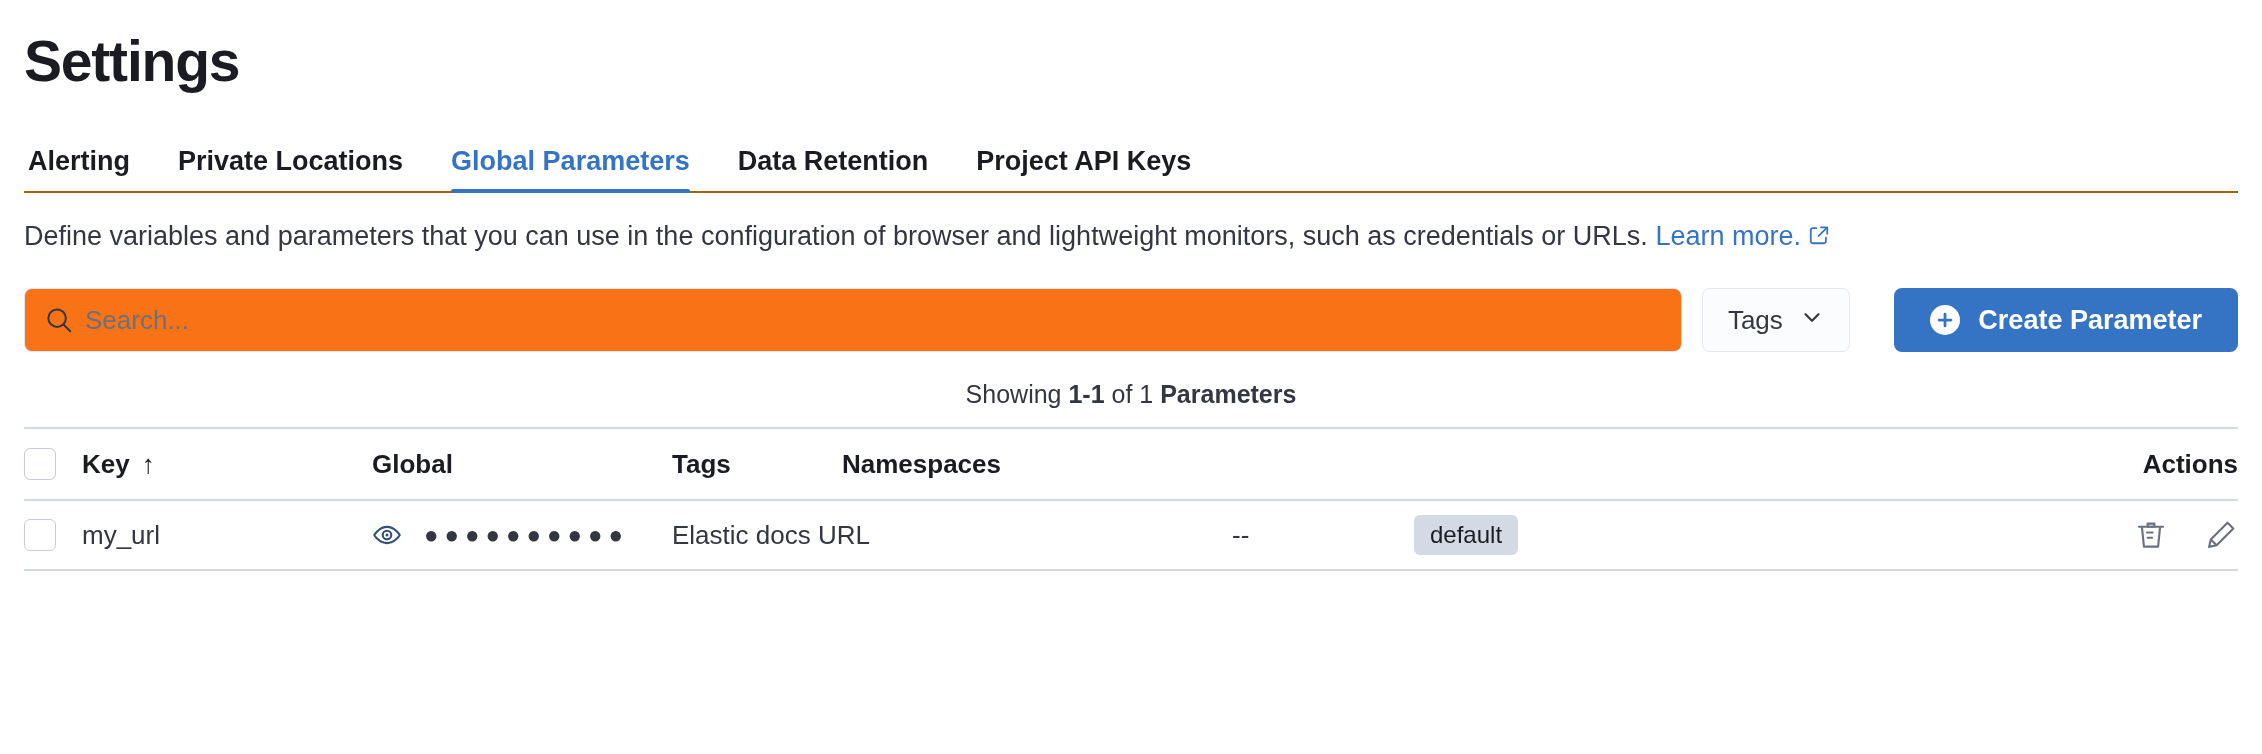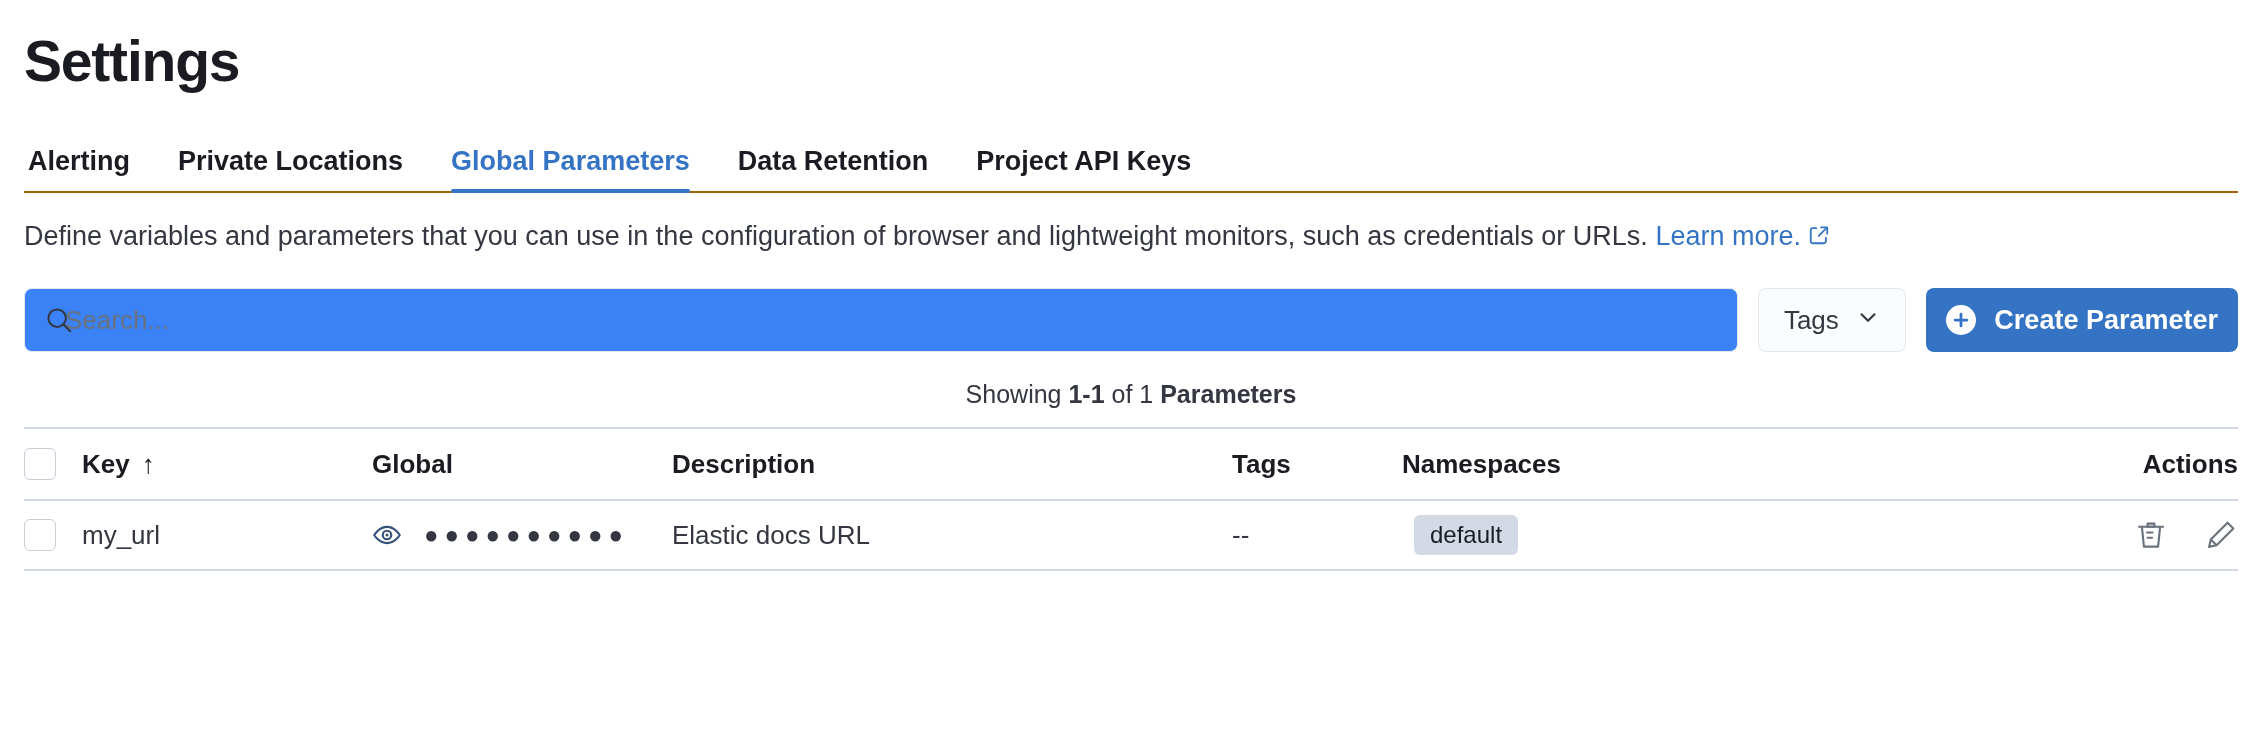--- a/index.html
+++ b/index.html
@@ -95,22 +95,22 @@
   .search-wrap {
     flex: 1 1 auto;
     position: relative;
     height: 64px;
   }
   .search-input {
     width: 100%;
     height: 64px;
     border: 1px solid #e3e6ed;
     border-radius: 8px;
-    background: #3b82f6;
-    padding: 0 18px 0 40px;
+    background: #f97316;
+    padding: 0 18px 0 60px;
     font-size: 26px;
     font-family: "Liberation Sans", sans-serif;
     color: #343741;
     outline: none;
   }
   .search-input::placeholder { color: #6a717d; }
   .search-icon {
     position: absolute;
     left: 20px;
     top: 50%;
@@ -138,26 +138,27 @@
 
   .create-btn {
     height: 64px;
     border: none;
     border-radius: 8px;
     background: #3574c4;
     color: #ffffff;
     display: flex;
     align-items: center;
     gap: 18px;
-    padding: 0 20px;
+    padding: 0 36px;
     font-size: 27px;
     font-weight: 700;
     font-family: "Liberation Sans", sans-serif;
     cursor: pointer;
     white-space: nowrap;
+    margin-left: 24px;
   }
   .plus-circle {
     width: 30px; height: 30px;
     border-radius: 50%;
     background: #ffffff;
     display: flex; align-items: center; justify-content: center;
     flex: 0 0 auto;
   }
 
   
@@ -294,21 +295,20 @@
   <div class="table">
 
     <div class="trow header">
       <div class="cb-cell">
         <span class="checkbox"></span>
       </div>
       <div class="c-key th"><span>Key</span><span class="sort-arrow">↑</span></div>
       <div class="c-value th">
           <span>Global</span>
         </div>
-      <div class="c-desc th"><span>Description</span></div>
       <div class="c-tags th"><span>Tags</span></div>
       <div class="c-ns th"><span>Namespaces</span></div>
       <div class="c-actions th">
           <span>Actions</span>
         </div>
     </div>
 
     <div class="trow body">
       <div class="cb-cell">
         <span class="checkbox"></span>

